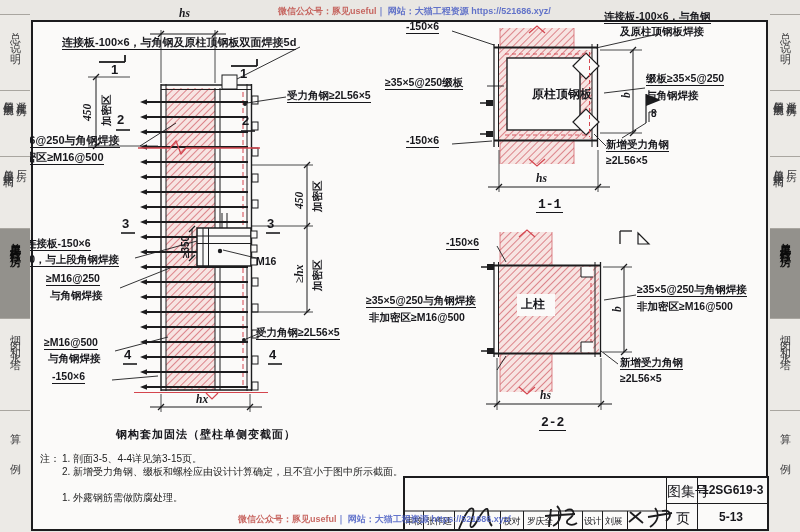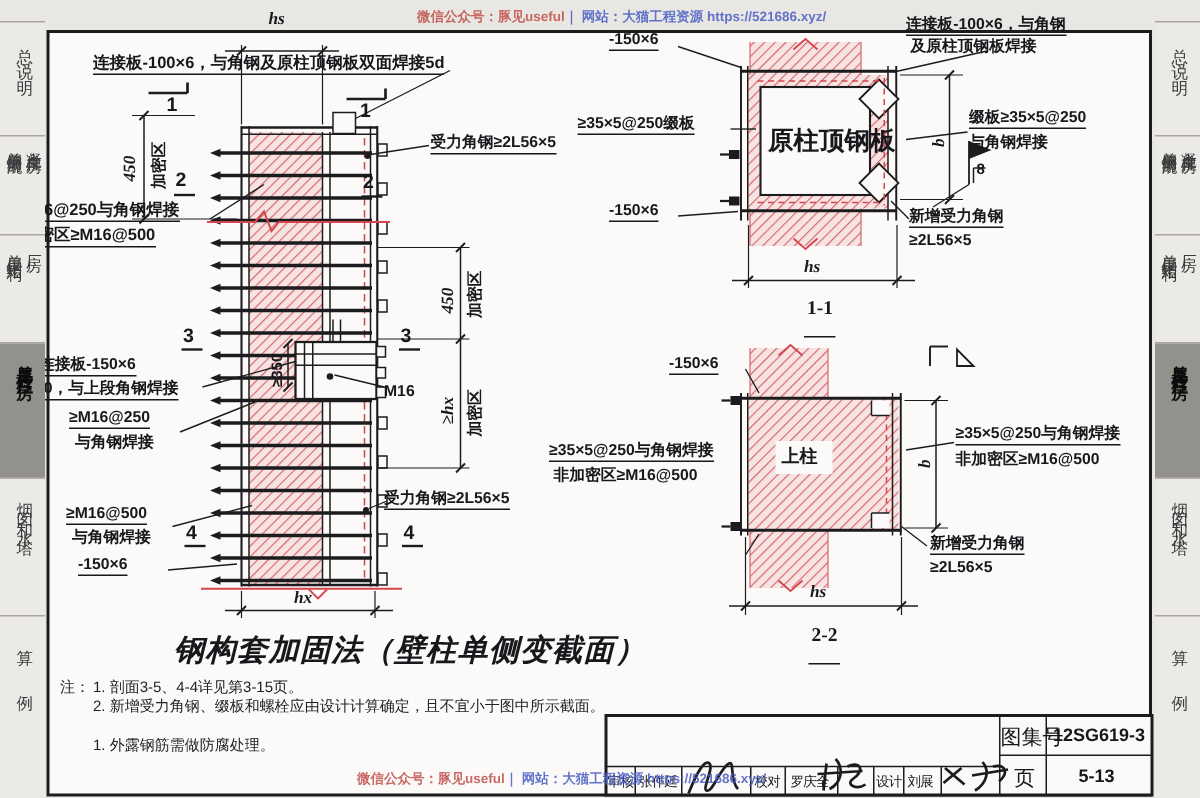--- a/index.html
+++ b/index.html
@@ -25,23 +25,23 @@
   .is5{height:122px;border-bottom:none;}.is5 .c{letter-spacing:30px;padding-top:14px;}
   
   #ovl{position:absolute;left:0;top:0;z-index:3;pointer-events:none;}
   
   .lbl{position:absolute;font-weight:bold;font-size:10.5px;color:#17171c;white-space:nowrap;
        z-index:4;pointer-events:none;line-height:12px;}
   .ul{border-bottom:1.2px solid #17171c;padding-bottom:1px;}
   .dim{font-family:"Liberation Serif",serif;font-style:italic;font-size:11.5px;}
   .rot{transform:rotate(-90deg);transform-origin:0 0;}
   .secnum{font-size:13px;}
-  .cap{font-size:20px;letter-spacing:1px;font-style:italic;}
-  .seccap{font-size:13px;font-family:Liberation Serif, serif;border-bottom:1.8px solid #17171c;
-          padding:0 2px 13px 2px;}
+  .cap{font-size:11px;letter-spacing:1px;}
+  .seccap{font-size:13px;font-family:Liberation Mono, monospace;border-bottom:1.8px solid #17171c;
+          padding:0 2px 1px 2px;}
   .note{font-weight:normal;font-size:10px;color:#222;}
   
   .wm{position:absolute;z-index:10;font-size:9px;font-weight:bold;white-space:nowrap;opacity:.85;}
   .wm .w1{color:#c0504a;}
   .wm .w2{color:#4a5ec4;}
   
   .tb{z-index:4;}
   .tb-title{font-size:19px;letter-spacing:2px;}
   .tb-s{font-size:14px;font-weight:normal;}
   .tb-v{font-size:12px;font-weight:bold;}
@@ -339,23 +339,23 @@
   <span class="lbl secnum" style="left:124px;top:349px">4</span>
   <span class="lbl secnum" style="left:269px;top:349px">4</span>
   <span class="lbl ul" style="left:44px;top:336px">≥M16@500</span>
   <span class="lbl" style="left:48px;top:352px">与角钢焊接</span>
   <span class="lbl ul" style="left:52px;top:370px">-150×6</span>
   <span class="lbl dim" style="left:196px;top:393px">hx</span>
   <span class="lbl cap" style="left:116px;top:428px">钢构套加固法（壁柱单侧变截面）</span>
 
   <span class="lbl ul" style="left:406px;top:20px">-150×6</span>
   <span class="lbl ul" style="left:604px;top:10px">连接板-100×6，与角钢</span>
-  <span class="lbl" style="left:607px;top:25px">及原柱顶钢板焊接</span>
+  <span class="lbl" style="left:620px;top:25px">及原柱顶钢板焊接</span>
   <span class="lbl ul" style="left:385px;top:76px">≥35×5@250缀板</span>
-  <span class="lbl" style="left:512px;top:88px;font-size:17px">原柱顶钢板</span>
+  <span class="lbl" style="left:532px;top:88px;font-size:12px">原柱顶钢板</span>
   <span class="lbl ul" style="left:646px;top:72px">缀板≥35×5@250</span>
   <span class="lbl" style="left:646px;top:89px">与角钢焊接</span>
   <span class="lbl rot dim" style="left:620px;top:98px">b</span>
   <span class="lbl" style="left:651px;top:108px;font-size:10px">8</span>
   <span class="lbl ul" style="left:606px;top:138px">新增受力角钢</span>
   <span class="lbl" style="left:606px;top:154px">≥2L56×5</span>
   <span class="lbl ul" style="left:406px;top:134px">-150×6</span>
   <span class="lbl dim" style="left:536px;top:172px">hs</span>
   <span class="lbl seccap" style="left:536px;top:199px">1-1</span>
 

